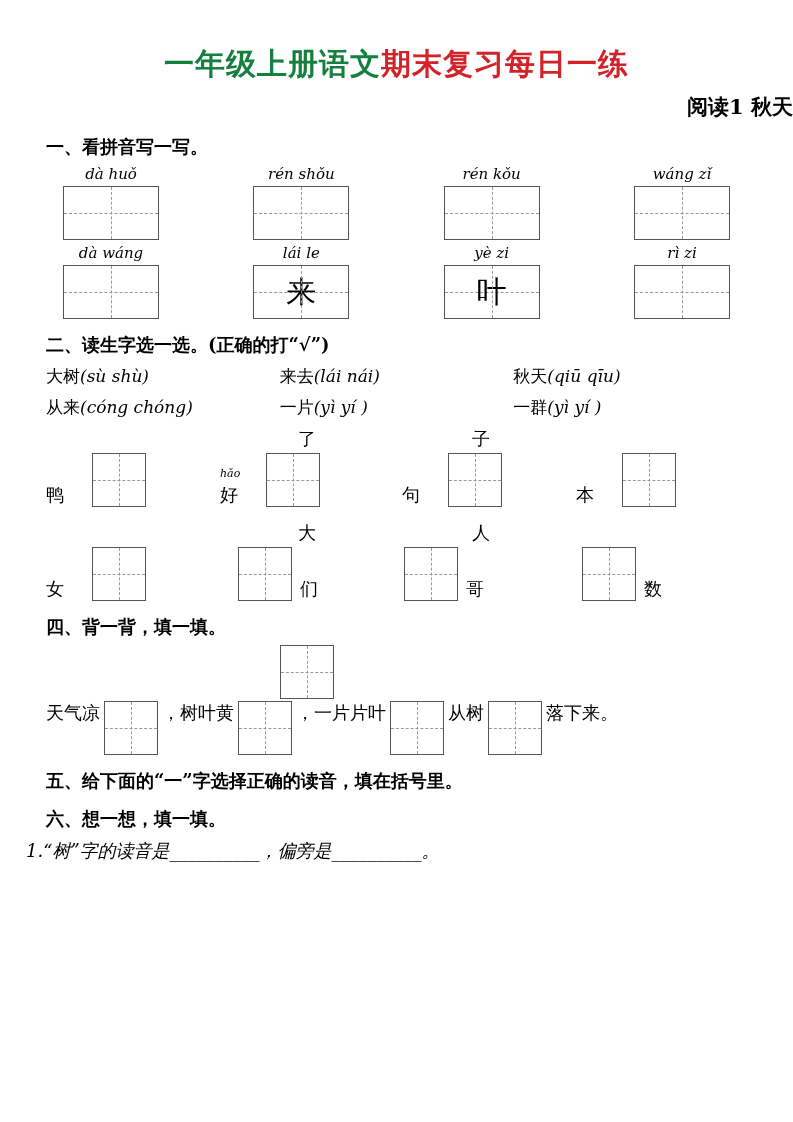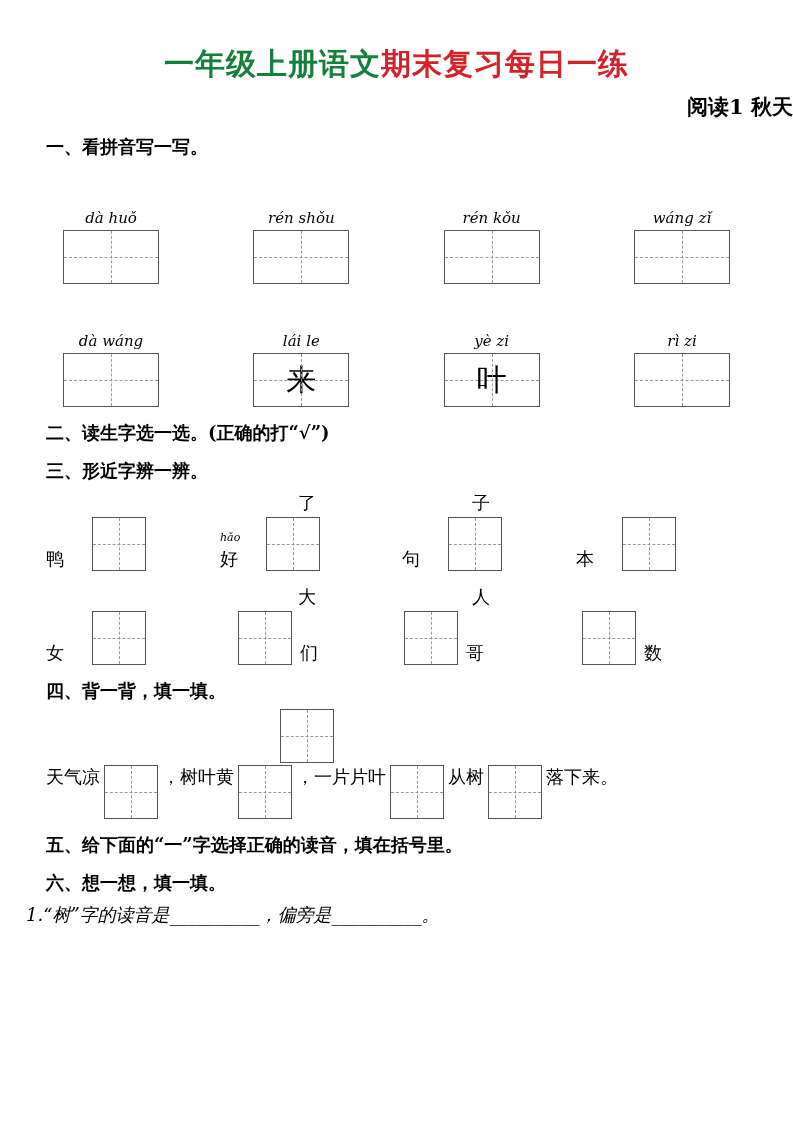--- a/index.html
+++ b/index.html
@@ -93,21 +93,20 @@
   .s1-cell {
     width: 130px;
     text-align: center;
   }
   .pinyin {
     font-size: 15px;
     font-style: italic;
     font-family: "DejaVu Serif", serif;
     margin-bottom: 3px;
     height: 18px;
-    margin-top: 44px;
   }
   .s1-cell .tzg { margin: 0 auto; }
 
   
   .s2 {
     padding: 0 46px;
     margin-top: 6px;
     font-size: 17px;
     font-family: "DejaVu Serif", serif;
   }
@@ -279,23 +278,44 @@
         <div class="pinyin">rì zi</div>
         <div class="tzg">
             <span class="ch"></span>
           </div>
       </div>
     </div>
   </div>
 
   <div class="sec-head">二、读生字选一选。(正确的打“√”)</div>
   <div class="s2">
-  </div>
-
-  <div class="sec-head">三、形近字辨一辨。</div>
+    <div class="s2-row">
+      <div class="s2-item">
+        <span>大树</span><span class="opt">(sù      shù)</span>
+      </div>
+      <div class="s2-item">
+        <span>来去</span><span class="opt">(lái      nái)</span>
+      </div>
+      <div class="s2-item">
+        <span>秋天</span><span class="opt">(qiū     qīu)</span>
+      </div>
+    </div>
+    <div class="s2-row">
+      <div class="s2-item">
+        <span>从来</span><span class="opt">(cóng    chóng)</span>
+      </div>
+      <div class="s2-item">
+        <span>一片</span><span class="opt">(yì       yí )</span>
+      </div>
+      <div class="s2-item">
+        <span>一群</span><span class="opt">(yì       yí )</span>
+      </div>
+    </div>
+  </div>
+
   <div class="s3">
     <div class="s3-toprow">
       <div class="s3-top-lab"></div>
       <div class="s3-top-lab">了</div>
       <div class="s3-top-lab">子</div>
       <div class="s3-top-lab"></div>
     </div>
     <div class="s3-row">
       <div class="s3-unit">
         <span class="lab">鸭</span>

